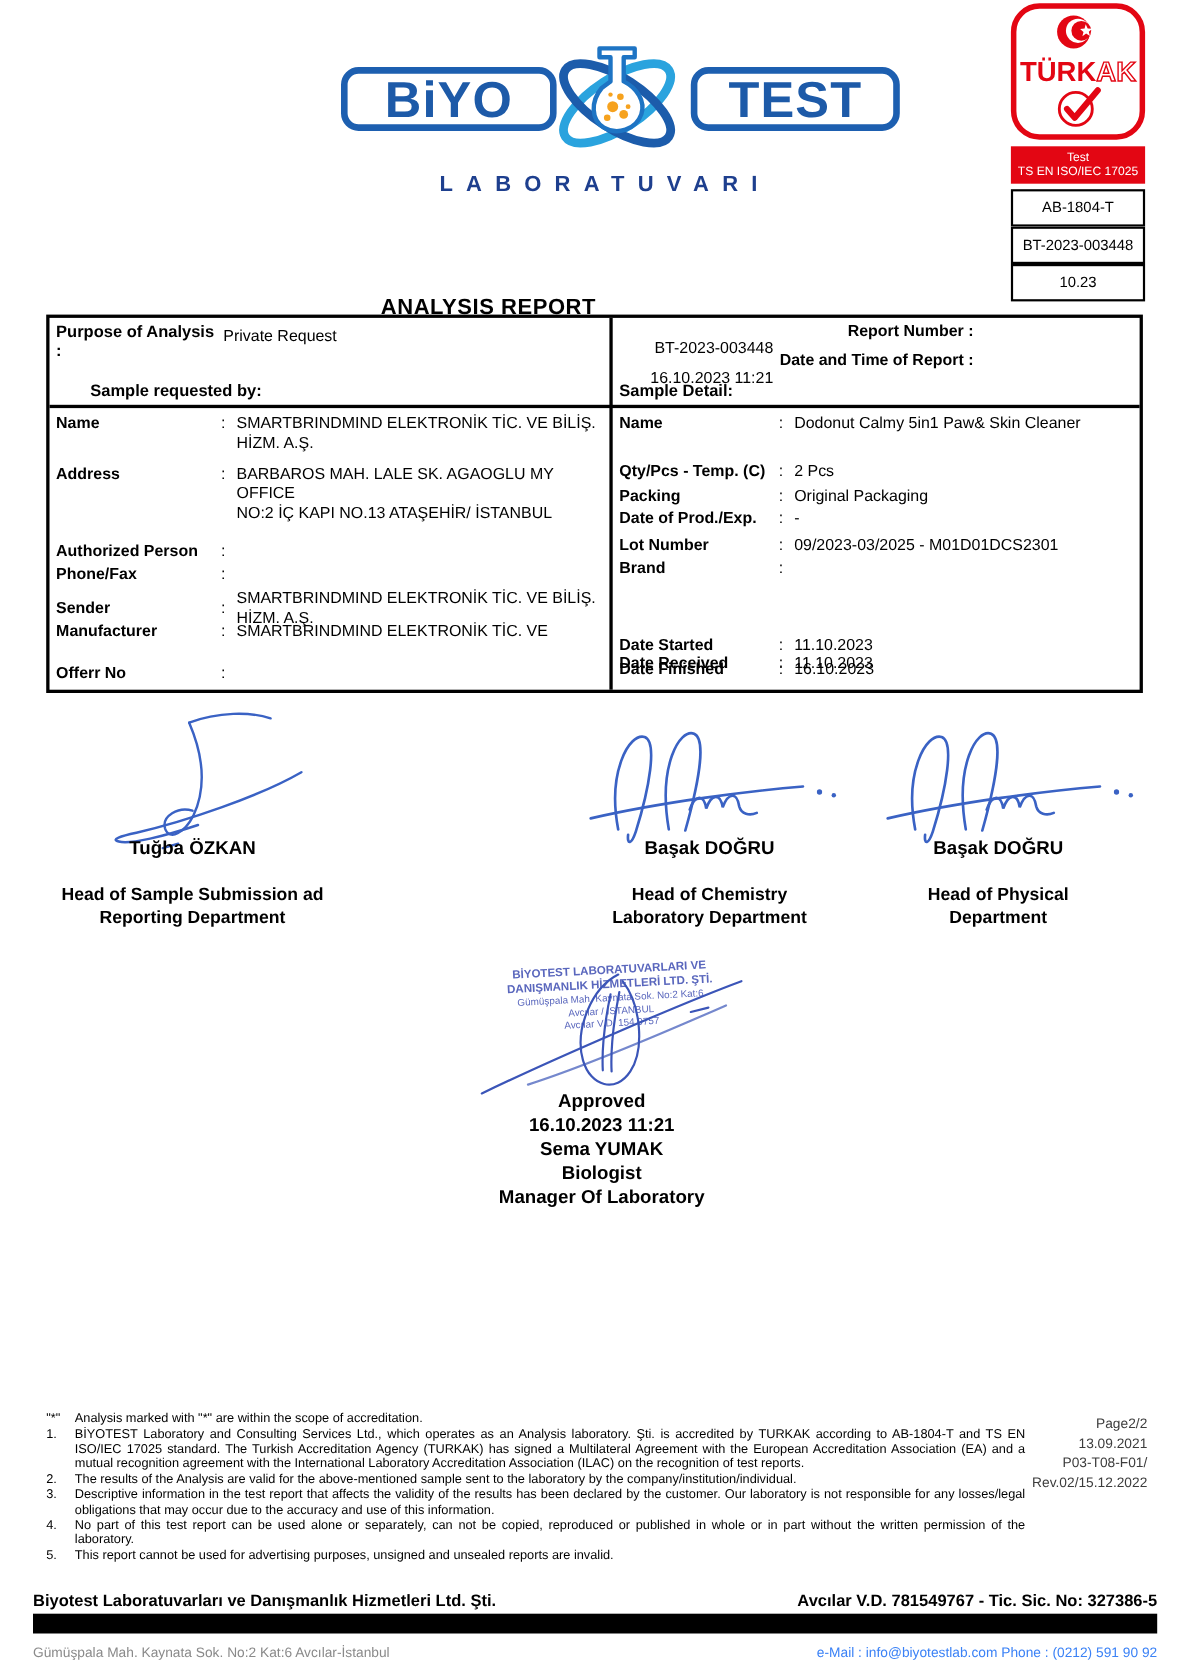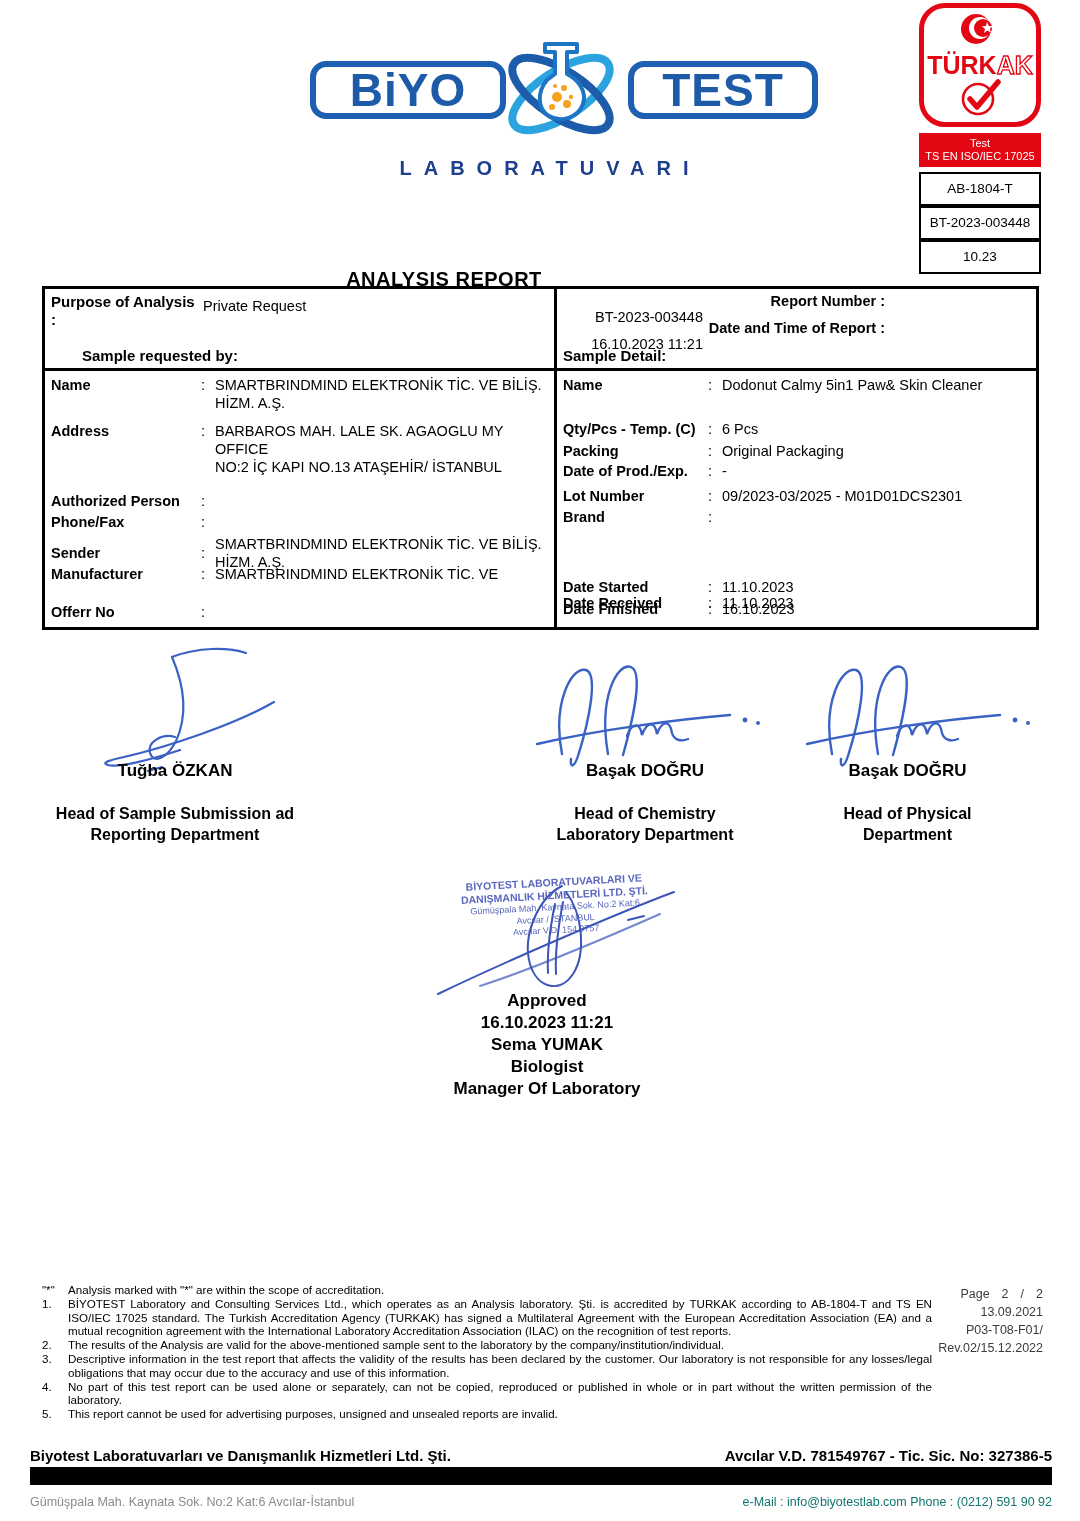--- a/index.html
+++ b/index.html
@@ -80,28 +80,28 @@
   
   .notes{position:absolute;left:42px;top:1283px;width:890px;font-size:11.6px;line-height:13.8px;}
   .note-row{display:flex;}
   .note-row .nnum{width:26px;flex:none;}
   .note-row .ntxt{flex:1;text-align:justify;}
   .note-star .nnum{width:26px;}
 
   
   .pageinfo{position:absolute;left:900px;top:1285px;width:143px;font-size:12.5px;color:#3c3c3c;
             text-align:right;line-height:18px;}
-  .pageinfo .pgline{display:flex;justify-content:flex-end;gap:12px;}
+  .pageinfo .pgline{display:flex;justify-content:flex-end;gap:0;}
 
   
   .f-company{position:absolute;left:30px;top:1447px;font-size:15px;font-weight:bold;}
   .f-registry{position:absolute;right:28px;top:1447px;font-size:15px;font-weight:bold;}
   .f-bar{position:absolute;left:30px;top:1467px;width:1022px;height:18px;background:#000;}
   .f-address{position:absolute;left:30px;top:1495px;font-size:12.5px;color:#8a8a8a;}
-  .f-contact{position:absolute;right:28px;top:1495px;font-size:12.5px;color:#0f766e;}
+  .f-contact{position:absolute;right:28px;top:1495px;font-size:12.5px;color:#3b82f6;}
 </style>
 </head>
 <body>
 
 <div id="page">
 
   <div class="logo-pill" id="pill-biyo">
     <span class="pill-text">BiYO</span>
   </div>
   <div class="logo-pill" id="pill-test">
@@ -215,21 +215,21 @@
     </div>
 
     <div class="rr rr1">
       <span class="lab">Name</span>
       <span class="col">:</span>
       <span class="val">Dodonut Calmy 5in1 Paw&amp; Skin Cleaner</span>
     </div>
     <div class="rr rr2">
       <span class="lab">Qty/Pcs - Temp. (C)</span>
       <span class="col">:</span>
-      <span class="val">6 Pcs</span>
+      <span class="val">2 Pcs</span>
     </div>
     <div class="rr rr3">
       <span class="lab">Packing</span>
       <span class="col">:</span>
       <span class="val">Original Packaging</span>
     </div>
     <div class="rr rr4">
       <span class="lab">Date of Prod./Exp.</span>
       <span class="col">:</span>
       <span class="val">-</span>

